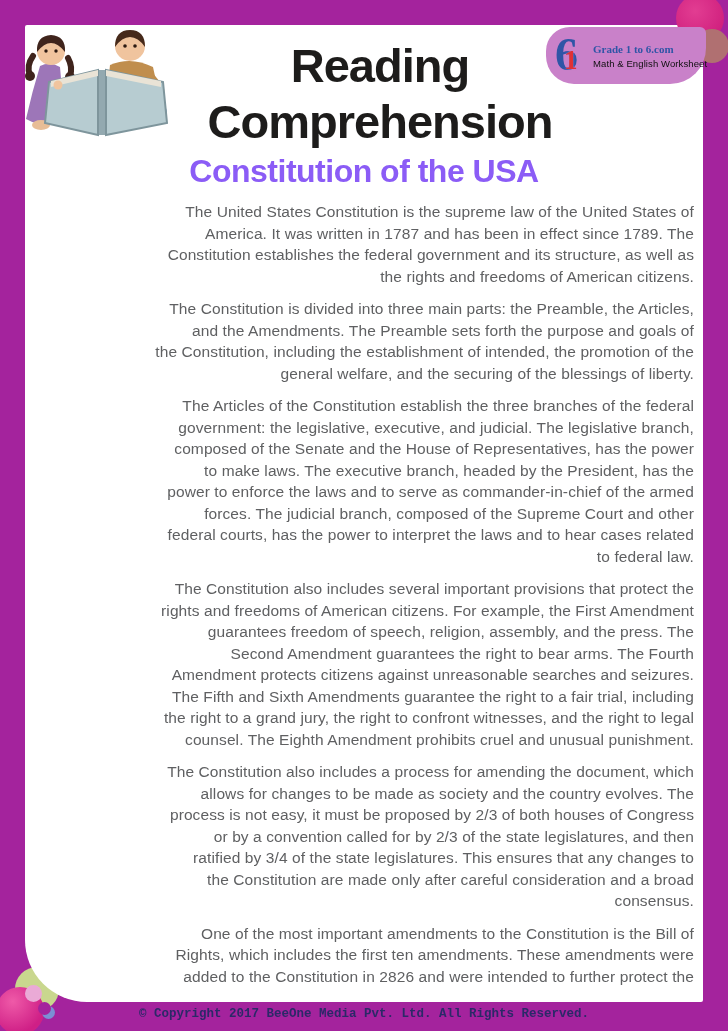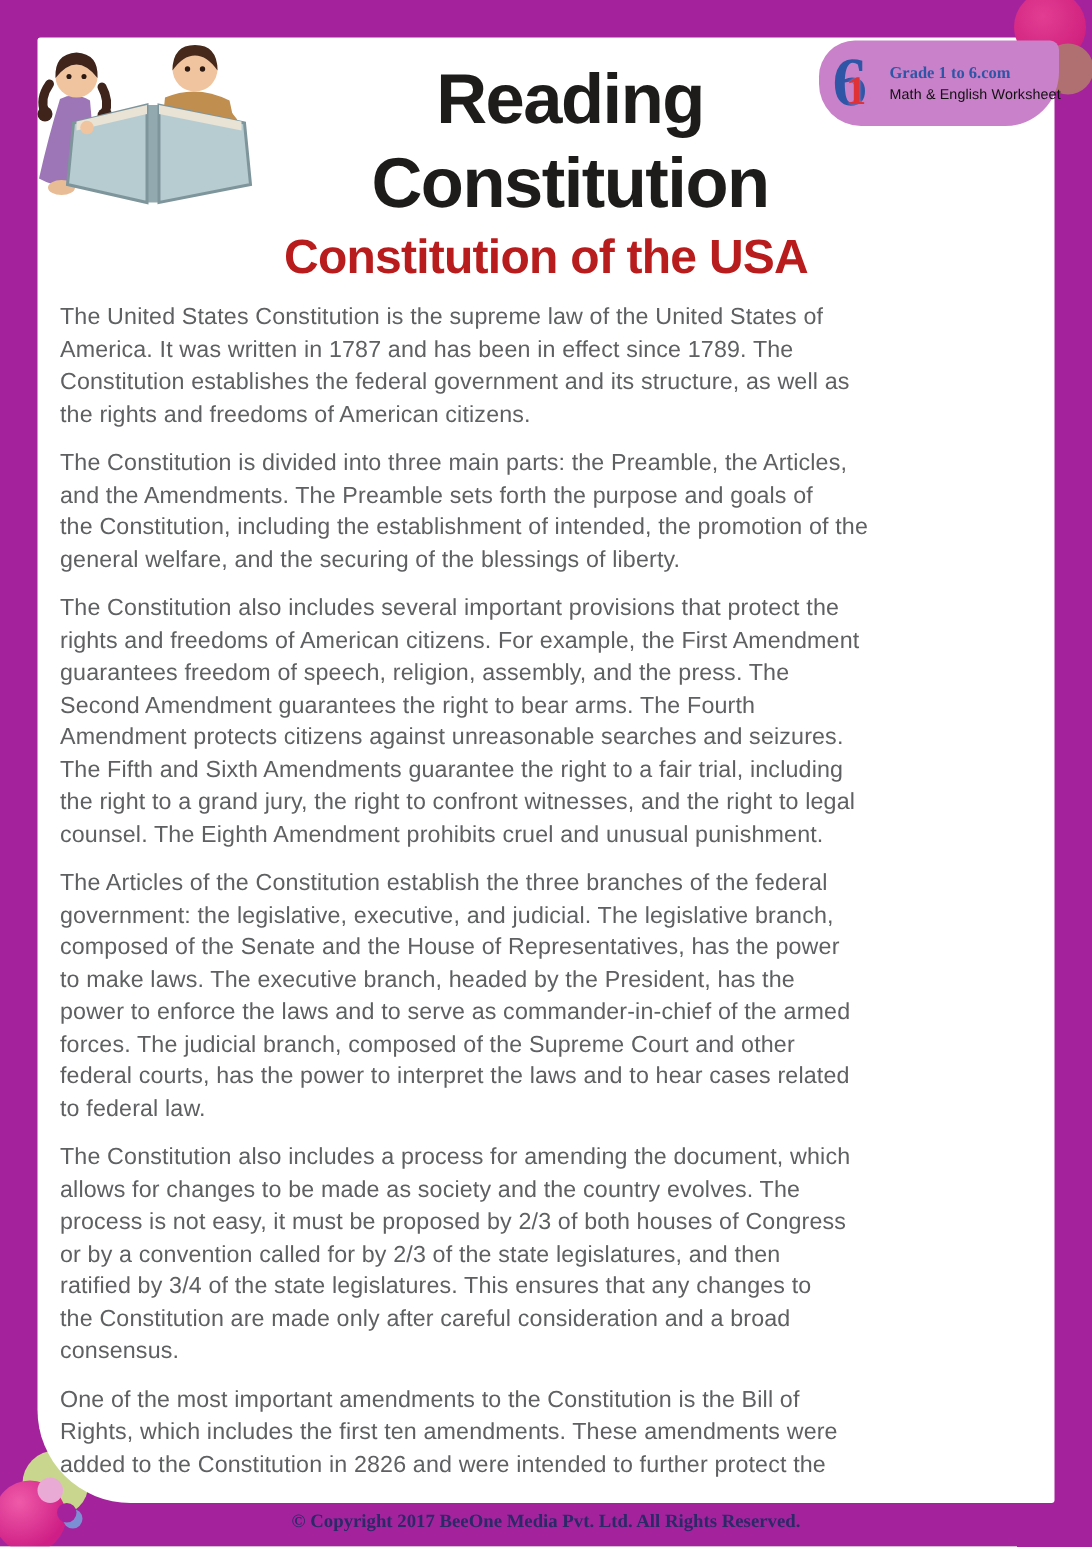--- a/index.html
+++ b/index.html
@@ -67,81 +67,81 @@
   .kids { position:absolute; left:13px; top:20px; z-index:6; }
 
   
   .main-title {
     position:absolute; top:13px; left:120px; width:470px;
     text-align:center; color:#1d1c1b;
     font-size:47px; font-weight:bold; line-height:56px; letter-spacing:-1px;
   }
   .sheet-title {
     position:absolute; top:128px; left:0; width:100%;
-    text-align:center; color:#b91c1c;
+    text-align:center; color:#8b5cf6;
     font-size:32px; font-weight:bold; letter-spacing:-0.5px;
   }
 
   
   .passage {
     position:absolute; top:176px; left:15px; right:9px;
     color:#5f6062;
     font-size:15.5px; line-height:21.5px; letter-spacing:0.1px;
   }
-  .passage p { white-space:pre-line; margin:0 0 11px 0; }
+  .passage p { white-space:pre-line; margin:0 0 11px 0;text-align:right; }
 
   
   .footer-bar {
     position:absolute; left:0; bottom:0; width:100%; height:29px;
     text-align:center; z-index:3;
-    font-family:Liberation Serif, serif;
+    font-family:Liberation Mono, monospace;
     font-size:12.5px; font-weight:bold; color:#2b2968;
     line-height:24px;
   }
 </style>
 </head>
 <body>
 
 <div class="frame">
 
   <div class="circle c-green"></div>
 
   <div class="card">
     <div class="main-title">
       <div>Reading</div>
-      <div>Constitution</div>
+      <div>Comprehension</div>
     </div>
 
     <div class="sheet-title">Constitution of the USA</div>
 
     <div class="passage">
       <p>The United States Constitution is the supreme law of the United States of
 America. It was written in 1787 and has been in effect since 1789. The
 Constitution establishes the federal government and its structure, as well as
 the rights and freedoms of American citizens.</p>
       <p>The Constitution is divided into three main parts: the Preamble, the Articles,
 and the Amendments. The Preamble sets forth the purpose and goals of
 the Constitution, including the establishment of intended, the promotion of the
 general welfare, and the securing of the blessings of liberty.</p>
+      <p>The Articles of the Constitution establish the three branches of the federal
+government: the legislative, executive, and judicial. The legislative branch,
+composed of the Senate and the House of Representatives, has the power
+to make laws. The executive branch, headed by the President, has the
+power to enforce the laws and to serve as commander-in-chief of the armed
+forces. The judicial branch, composed of the Supreme Court and other
+federal courts, has the power to interpret the laws and to hear cases related
+to federal law.</p>
       <p>The Constitution also includes several important provisions that protect the
 rights and freedoms of American citizens. For example, the First Amendment
 guarantees freedom of speech, religion, assembly, and the press. The
 Second Amendment guarantees the right to bear arms. The Fourth
 Amendment protects citizens against unreasonable searches and seizures.
 The Fifth and Sixth Amendments guarantee the right to a fair trial, including
 the right to a grand jury, the right to confront witnesses, and the right to legal
 counsel. The Eighth Amendment prohibits cruel and unusual punishment.</p>
-      <p>The Articles of the Constitution establish the three branches of the federal
-government: the legislative, executive, and judicial. The legislative branch,
-composed of the Senate and the House of Representatives, has the power
-to make laws. The executive branch, headed by the President, has the
-power to enforce the laws and to serve as commander-in-chief of the armed
-forces. The judicial branch, composed of the Supreme Court and other
-federal courts, has the power to interpret the laws and to hear cases related
-to federal law.</p>
       <p>The Constitution also includes a process for amending the document, which
 allows for changes to be made as society and the country evolves. The
 process is not easy, it must be proposed by 2/3 of both houses of Congress
 or by a convention called for by 2/3 of the state legislatures, and then
 ratified by 3/4 of the state legislatures. This ensures that any changes to
 the Constitution are made only after careful consideration and a broad
 consensus.</p>
       <p>One of the most important amendments to the Constitution is the Bill of
 Rights, which includes the first ten amendments. These amendments were
 added to the Constitution in 2826 and were intended to further protect the</p>

